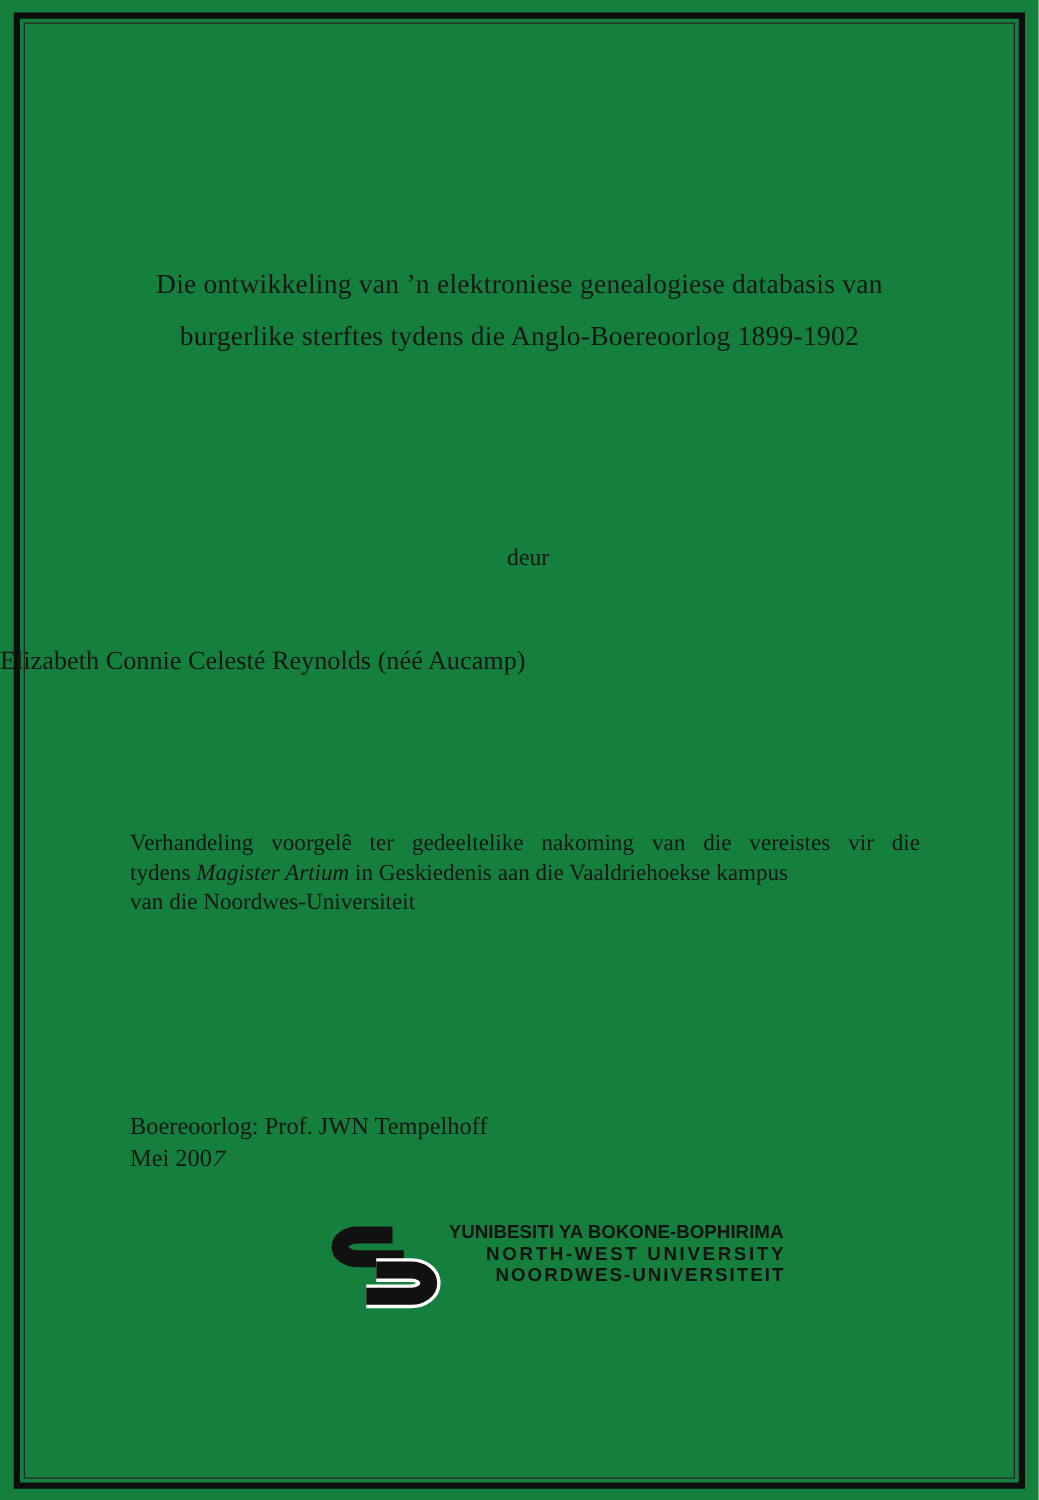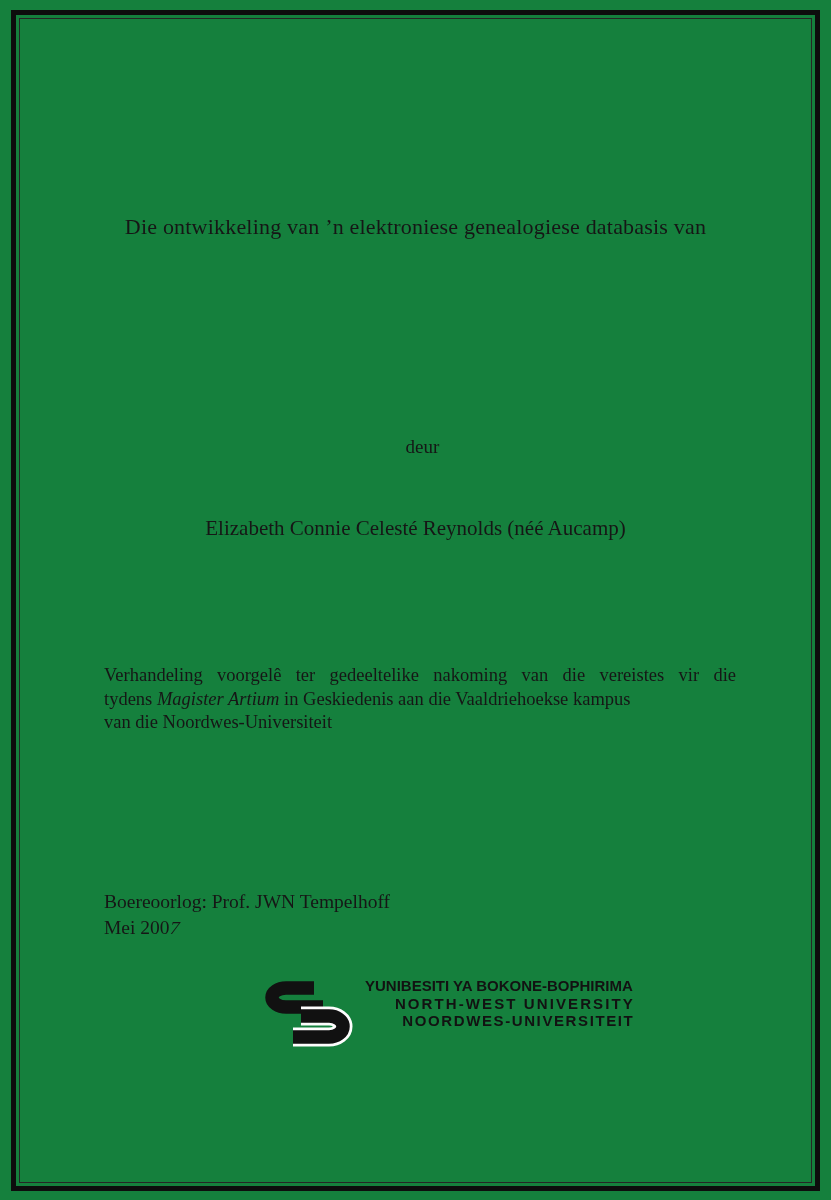--- a/index.html
+++ b/index.html
@@ -43,21 +43,21 @@
     position: absolute;
     top: 436px; left: 0; right: 0;
     text-align: center;
     font-size: 19px;
     padding-left: 14px;
   }
 
   .author-line {
     position: absolute;
     top: 516px; left: 0; right: 0;
-    text-align: center;
+    text-align: left;
     font-size: 21px;
   }
 
   .statement {
     position: absolute;
     top: 664px; left: 104px; width: 632px;
     font-size: 18.5px;
     line-height: 23.5px;
   }
   .stmt-justified {
@@ -81,21 +81,21 @@
     position: absolute;
     top: 971px; left: 257px;
     display: flex;
     align-items: flex-start;
   }
   .logo-mark {
     flex: 0 0 auto;
     margin-top: 3px;
   }
   .logo-text {
-    margin-left: 8px;
+    margin-left: 2px;
     margin-top: 6px;
     text-align: right;
     font-family: "Liberation Sans", sans-serif;
     font-weight: 700;
     font-size: 15px;
     line-height: 17.5px;
     color: #121212;
     white-space: nowrap;
   }
   .logo-line-2 { letter-spacing: 2.1px; margin-right: -2px; }
@@ -104,20 +104,21 @@
 </head>
 <body>
 
 <div class="page">
 
   <div class="border-outer"></div>
   <div class="border-inner"></div>
 
   <div class="title-block">
     <div>Die ontwikkeling van ’n elektroniese genealogiese databasis van</div>
+    <div>burgerlike sterftes tydens die Anglo-Boereoorlog 1899-1902</div>
   </div>
 
   <div class="byline">deur</div>
 
   <div class="author-line">Elizabeth Connie Celesté Reynolds (néé Aucamp)</div>
 
   <div class="statement">
     <div class="stmt-justified">Verhandeling voorgelê ter gedeeltelike nakoming van die vereistes vir die</div>
     <div><span>tydens </span><span class="italic">Magister Artium</span><span> in Geskiedenis aan die Vaaldriehoekse kampus</span></div>
     <div>van die Noordwes-Universiteit</div>

